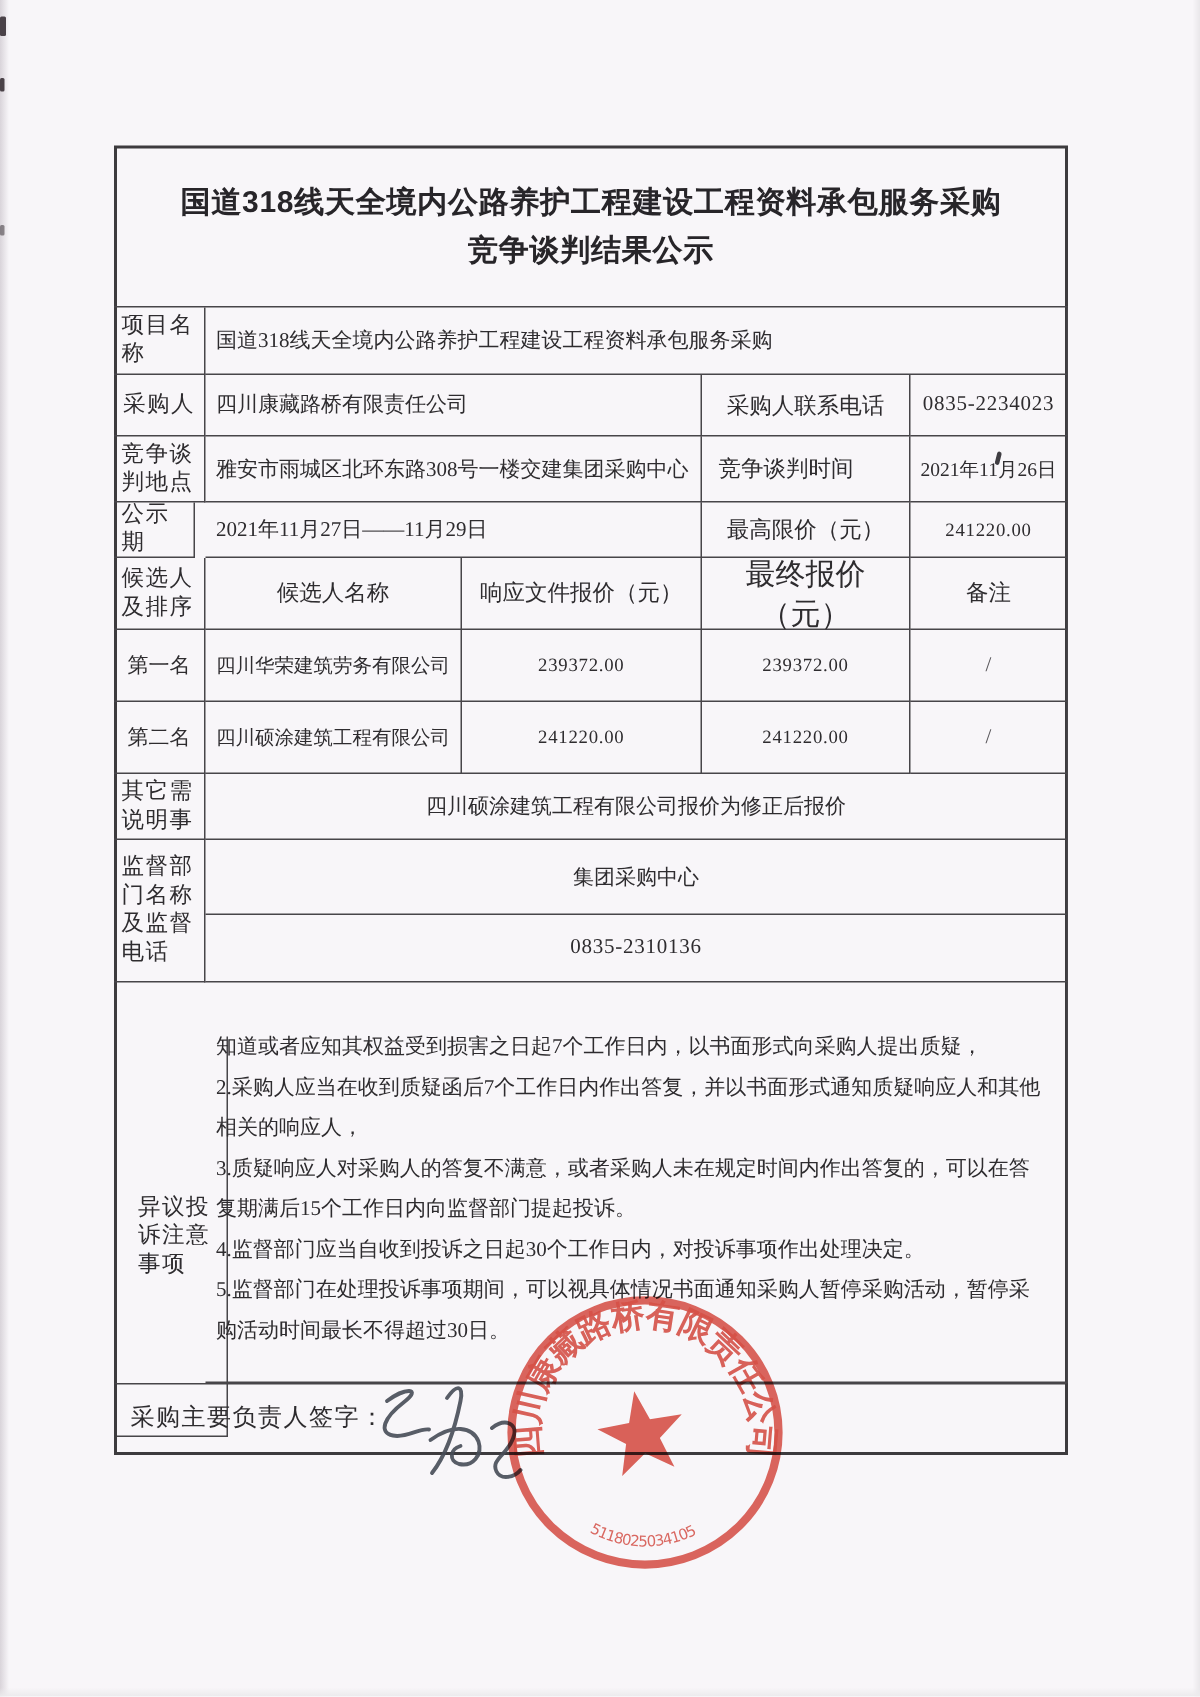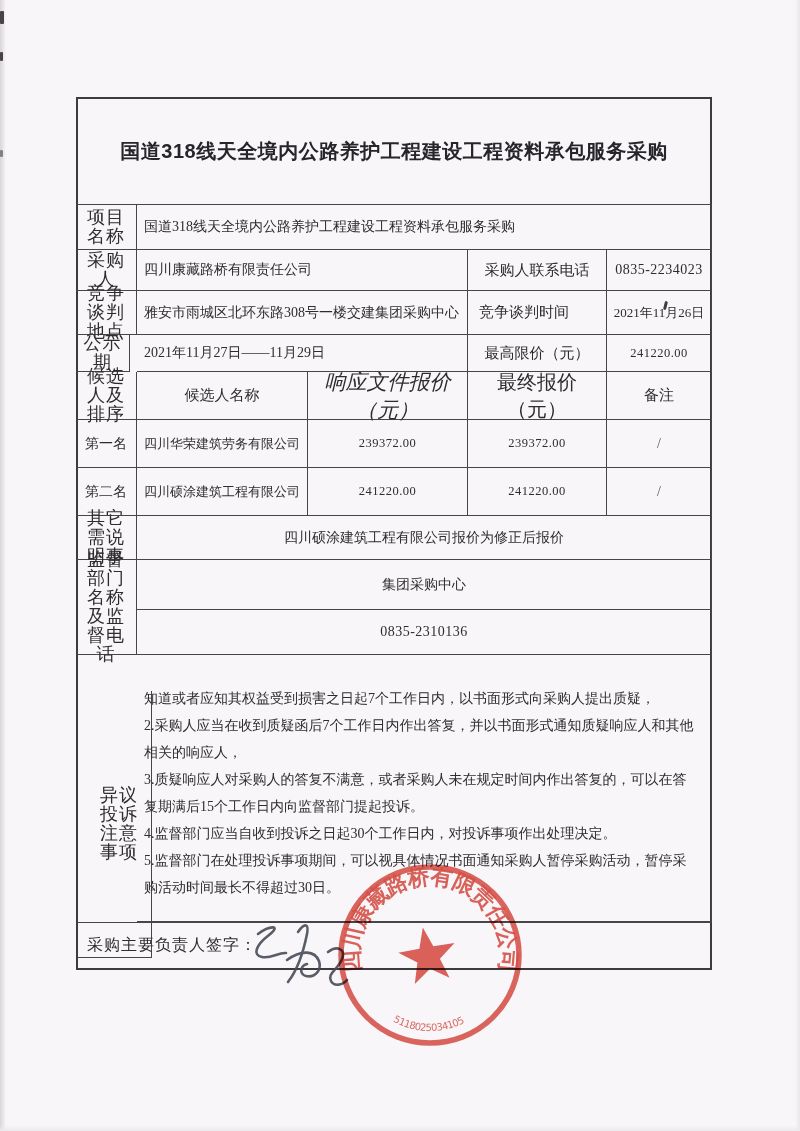--- a/index.html
+++ b/index.html
@@ -19,22 +19,22 @@
   .speck{position:absolute;background:#4a4248;border-radius:1px;}
   .tick-mark{position:absolute;left:664px;top:301px;width:3px;height:9px;
     background:#3f3d42;transform:rotate(14deg);border-radius:2px;}
 
   
   .frame{position:absolute;left:76px;top:97px;width:636px;height:873px;
     border:2px solid #3d3b3e;box-sizing:border-box;}
   .cell{position:absolute;box-sizing:border-box;
     border-right:1px solid #474549;border-bottom:1px solid #474549;
     display:flex;align-items:center;}
-  .lbl{justify-content:center;text-align:center;
-    font-size:18px;line-height:19px;padding:2px 5px;letter-spacing:1px;}
+  .lbl{justify-content:center;
+    font-size:15px;line-height:19px;padding:2px 5px;letter-spacing:1px;}
   .val-left{justify-content:flex-start;text-align:left;
     font-size:14px;padding:2px 4px 2px 7px;}
   .val-center{justify-content:center;text-align:center;font-size:14px;padding:2px 3px;}
   .num{font-size:12.5px;letter-spacing:.5px;}
   .small-cjk{font-size:13px;}
   .cand-name{font-size:13px;}
 
   .title-cell{position:absolute;left:76px;top:97px;width:636px;height:108px;
     box-sizing:border-box;border-bottom:1px solid #474549;
     display:flex;flex-direction:column;justify-content:center;align-items:center;}
@@ -61,20 +61,21 @@
 <div class="edge-bottom"></div>
 <div class="speck" style="left:0;top:11px;width:4px;height:13px;"></div>
 <div class="speck" style="left:0;top:52px;width:3px;height:9px;"></div>
 <div class="speck" style="left:0;top:150px;width:3px;height:7px;opacity:.6;"></div>
 <div class="tick-mark"></div>
 
 <div class="frame"></div>
 
 <div class="title-cell">
   <div class="title-line">国道318线天全境内公路养护工程建设工程资料承包服务采购</div>
+  <div class="title-line">竞争谈判结果公示</div>
 </div>
 
 <div class="cell lbl" style="left:76px;top:205px;width:61px;height:45px;">项目名称</div>
 <div class="cell val-left" style="left:137px;top:205px;width:575px;height:45px;">国道318线天全境内公路养护工程建设工程资料承包服务采购</div>
 
 <div class="cell lbl" style="left:76px;top:250px;width:61px;height:41px;">采购人</div>
 <div class="cell val-left" style="left:137px;top:250px;width:331px;height:41px;">四川康藏路桥有限责任公司</div>
 <div class="cell val-center" style="left:468px;top:250px;width:139px;height:41px;font-size:15px;">采购人联系电话</div>
 <div class="cell val-center num" style="left:607px;top:250px;width:105px;height:41px;font-size:14px;">0835-2234023</div>
 
@@ -83,21 +84,21 @@
 <div class="cell val-left" style="left:468px;top:291px;width:139px;height:44px;font-size:15px;padding-left:11px;">竞争谈判时间</div>
 <div class="cell val-center small-cjk" style="left:607px;top:291px;width:105px;height:44px;">2021年11月26日</div>
 
 <div class="cell lbl" style="left:76px;top:335px;width:54px;height:37px;">公示期</div>
 <div class="cell val-left" style="left:137px;top:335px;width:331px;height:37px;">2021年11月27日——11月29日</div>
 <div class="cell val-center" style="left:468px;top:335px;width:139px;height:37px;font-size:15px;">最高限价（元）</div>
 <div class="cell val-center num" style="left:607px;top:335px;width:105px;height:37px;">241220.00</div>
 
 <div class="cell lbl" style="left:76px;top:372px;width:61px;height:48px;">候选人及排序</div>
 <div class="cell val-center" style="left:137px;top:372px;width:171px;height:48px;font-size:15px;">候选人名称</div>
-<div class="cell val-center" style="left:308px;top:372px;width:160px;height:48px;font-size:21px;font-style:italic;">响应文件报价（元）</div>
+<div class="cell val-center" style="left:308px;top:372px;width:160px;height:48px;font-size:15px;">响应文件报价（元）</div>
 <div class="cell val-center" style="left:468px;top:372px;width:139px;height:48px;font-size:20px;">最终报价（元）</div>
 <div class="cell val-center" style="left:607px;top:372px;width:105px;height:48px;font-size:15px;">备注</div>
 
 <div class="cell val-center" style="left:76px;top:420px;width:61px;height:48px;font-size:14px;">第一名</div>
 <div class="cell val-left cand-name" style="left:137px;top:420px;width:171px;height:48px;">四川华荣建筑劳务有限公司</div>
 <div class="cell val-center num" style="left:308px;top:420px;width:160px;height:48px;">239372.00</div>
 <div class="cell val-center num" style="left:468px;top:420px;width:139px;height:48px;">239372.00</div>
 <div class="cell val-center" style="left:607px;top:420px;width:105px;height:48px;color:#565458;">/</div>
 
 <div class="cell val-center" style="left:76px;top:468px;width:61px;height:48px;font-size:14px;">第二名</div>

